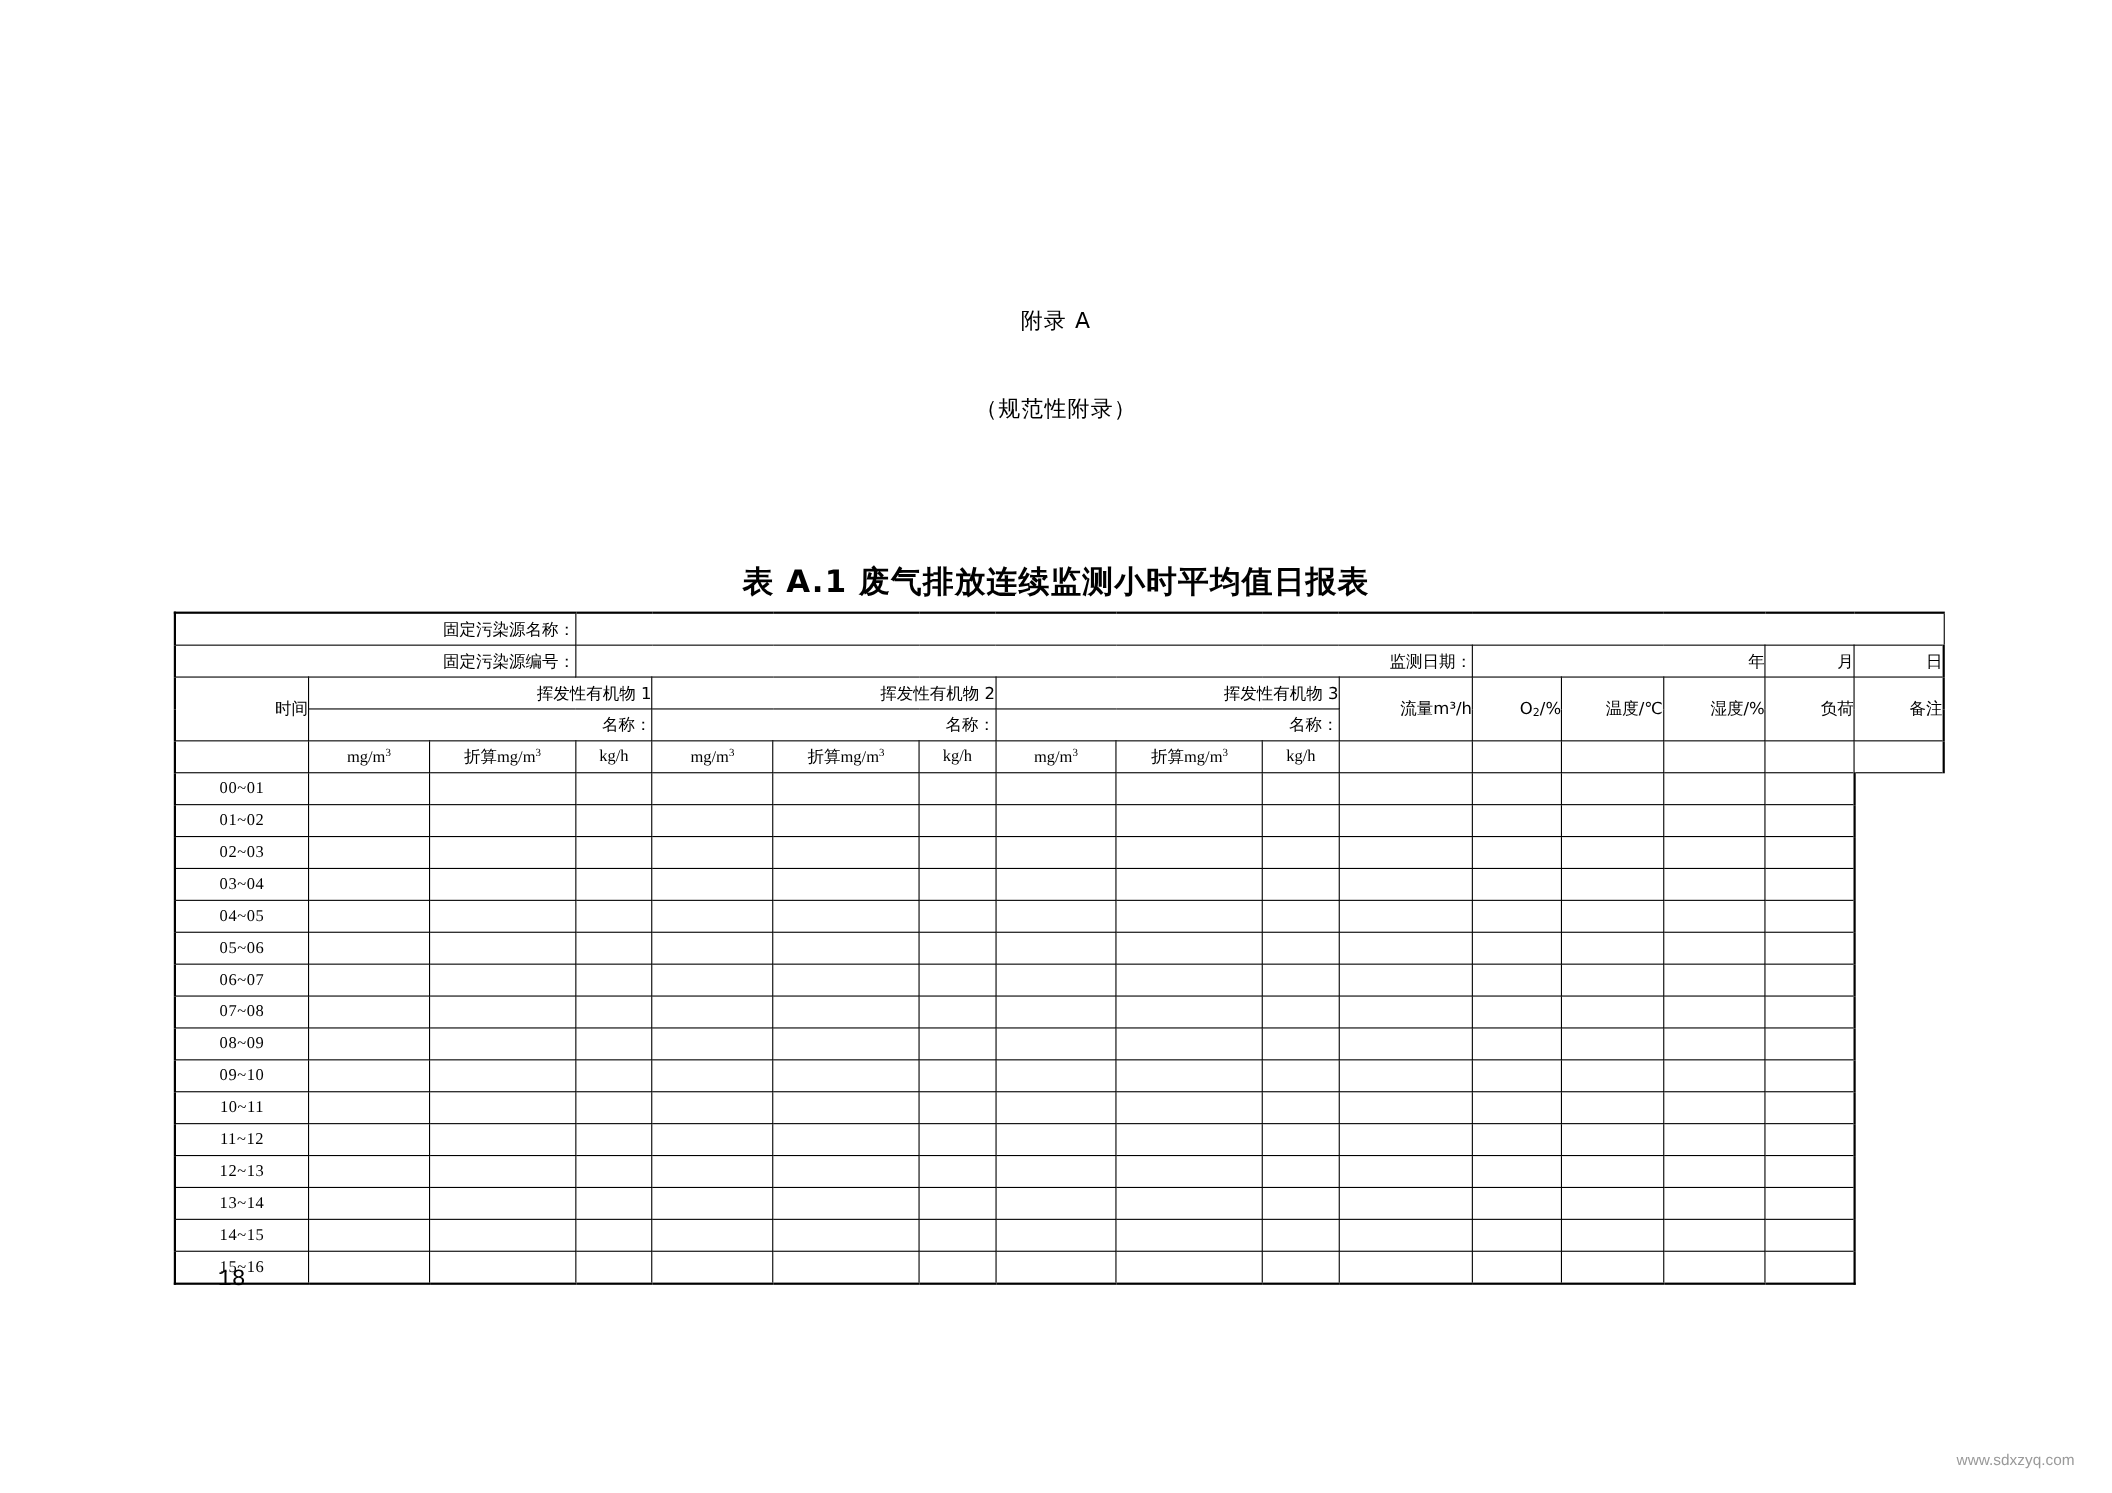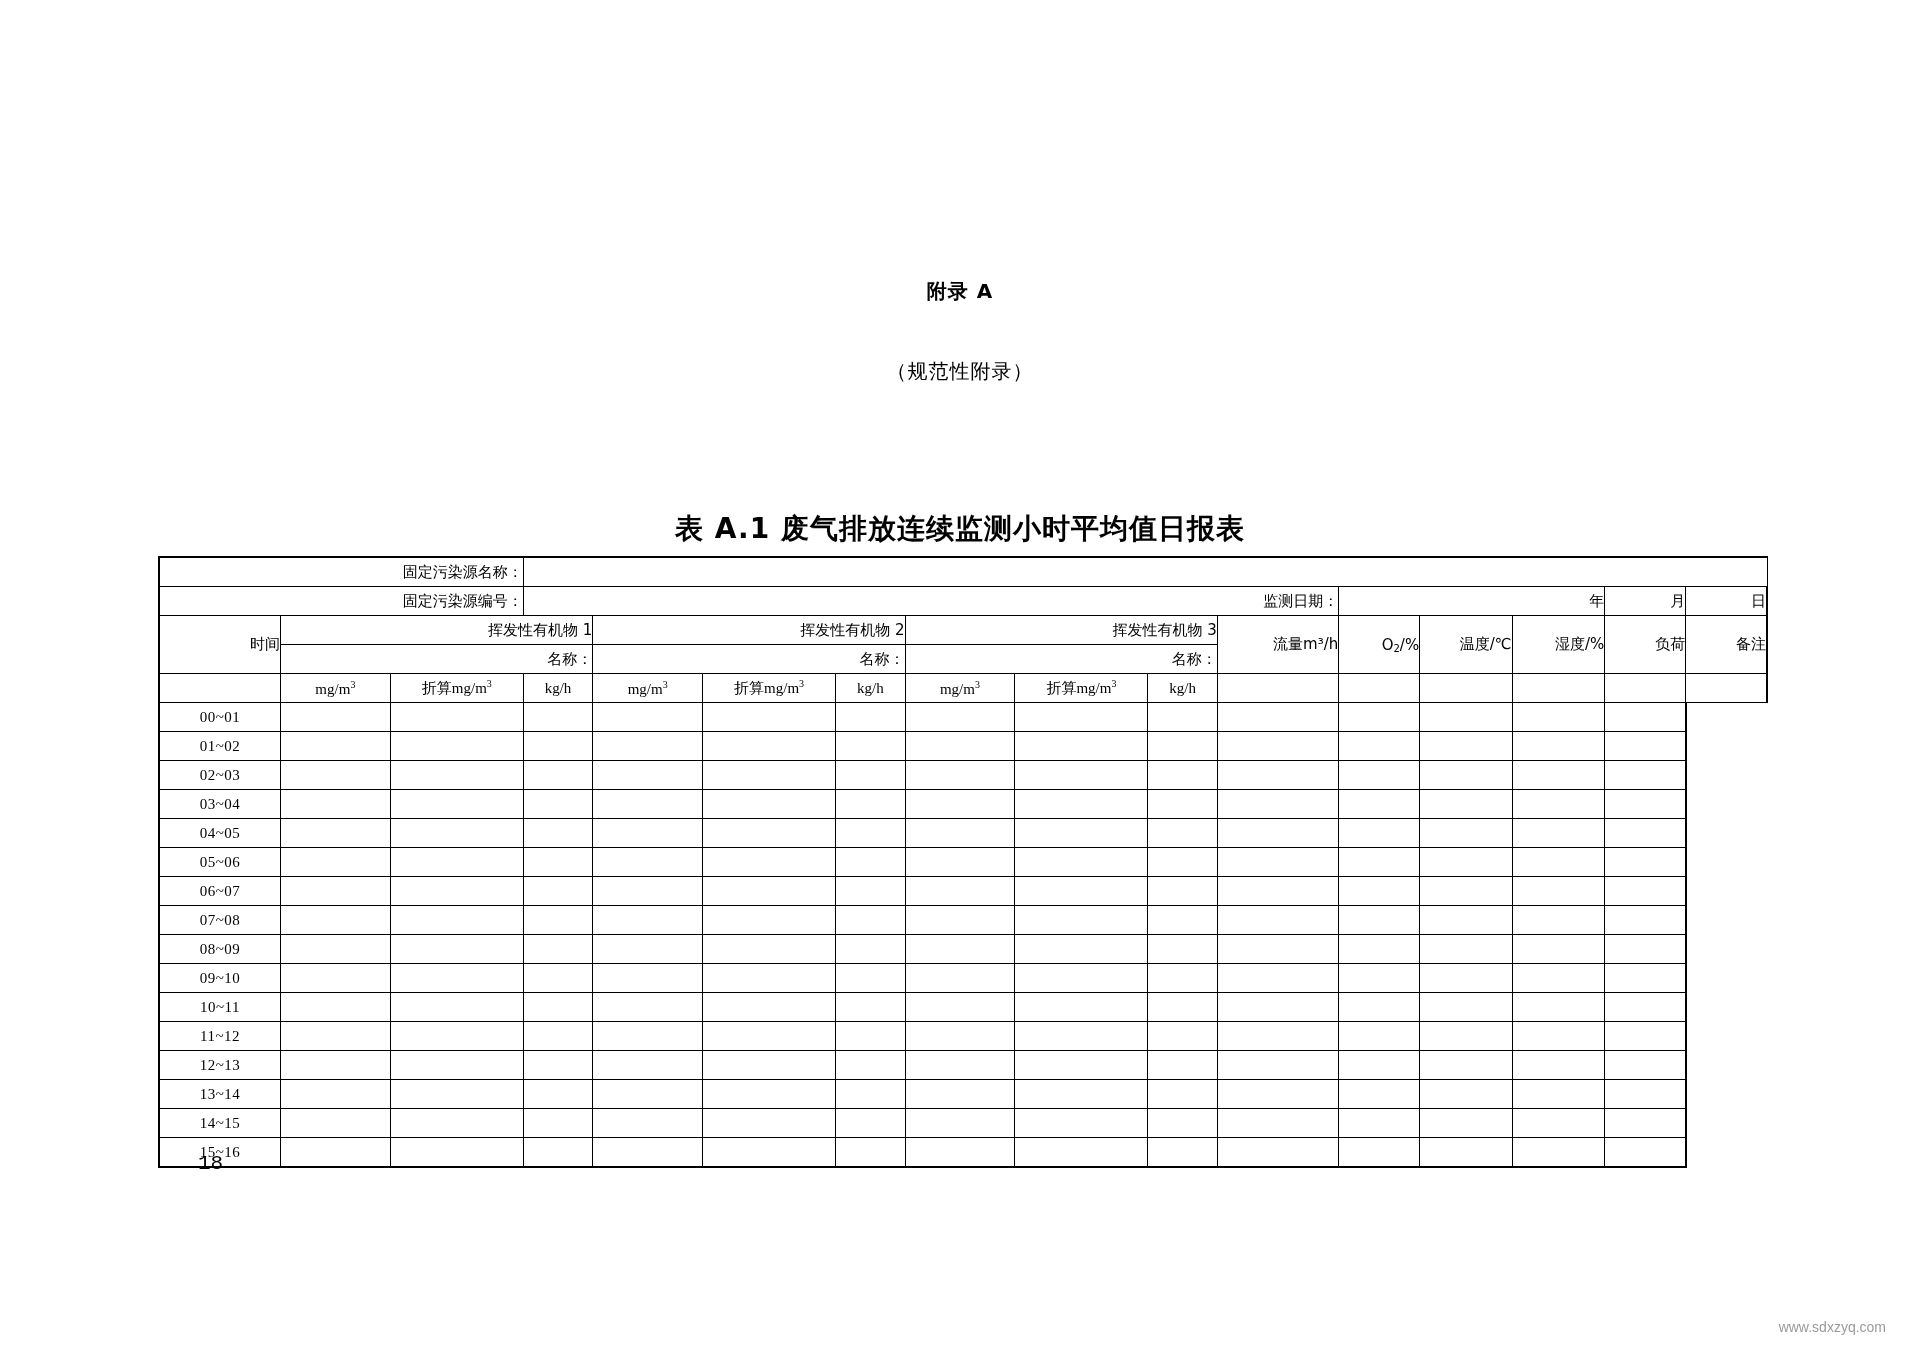--- a/index.html
+++ b/index.html
@@ -20,21 +20,21 @@
     left: 0; top: 0;
     width: 1920px;
     height: 1357px;
   }
   .heading {
     text-align: center;
     font-family: "DejaVu Sans", sans-serif;
     font-size: 20px;
     letter-spacing: 1px;
   }
-  #appendix-title { position: absolute; left: 0; top: 278px; width: 1920px; font-weight: 700; }
+  #appendix-title { position: absolute; left: 0; top: 278px; width: 1920px; font-weight: 400; }
   #appendix-kind  { position: absolute; left: 0; top: 358px; width: 1920px; }
   #appendix-subject { position: absolute; left: 0; top: 435px; width: 1920px; }
   #table-caption { position: absolute; left: 0; top: 510px; width: 1920px; font-weight: 600; font-size: 28px; }
 
   .table-wrap {
     position: absolute;
     left: 158px;
     top: 556px;
     width: 1610px;
   }

